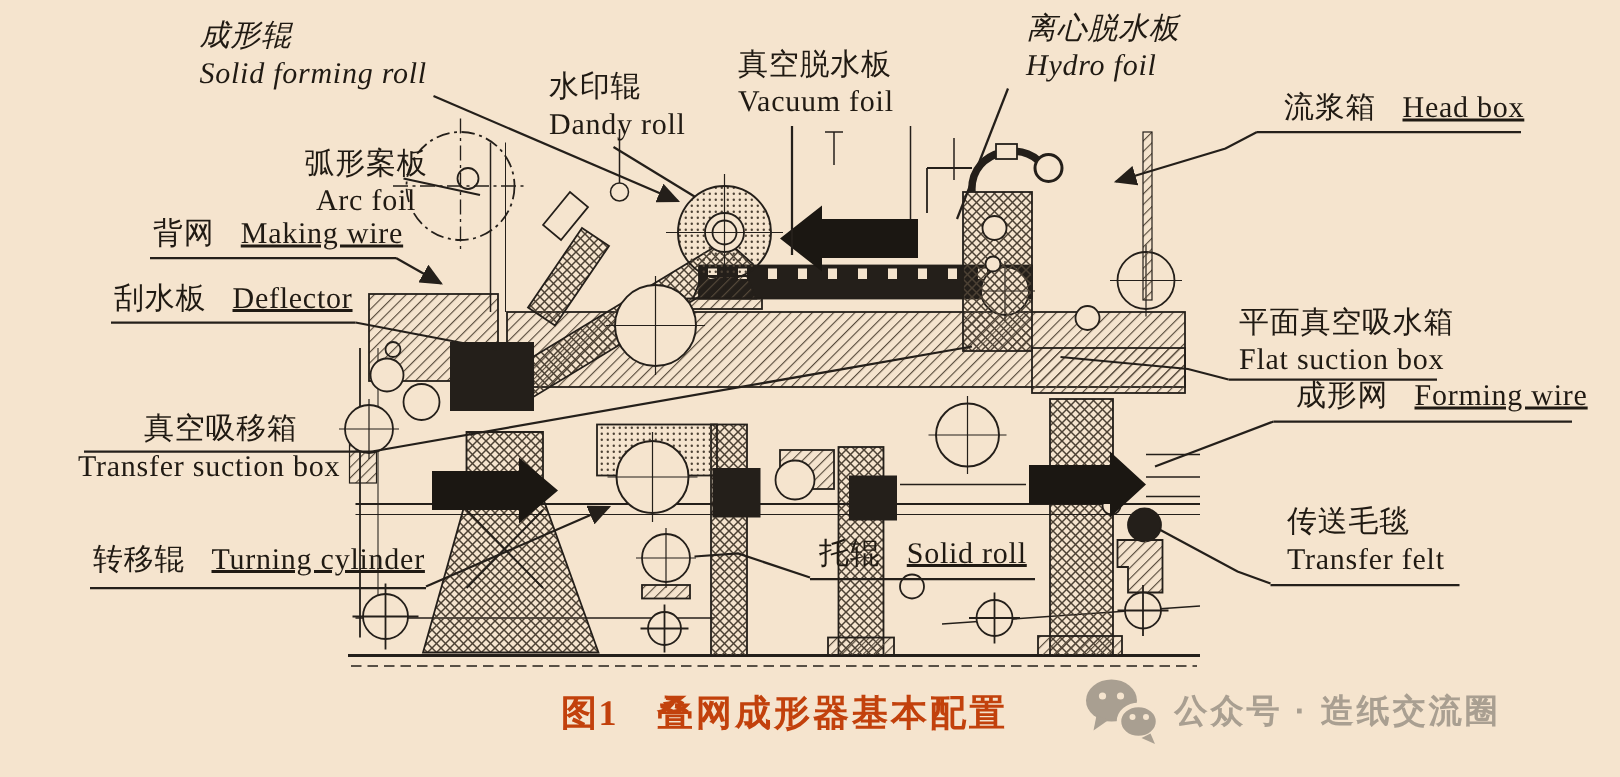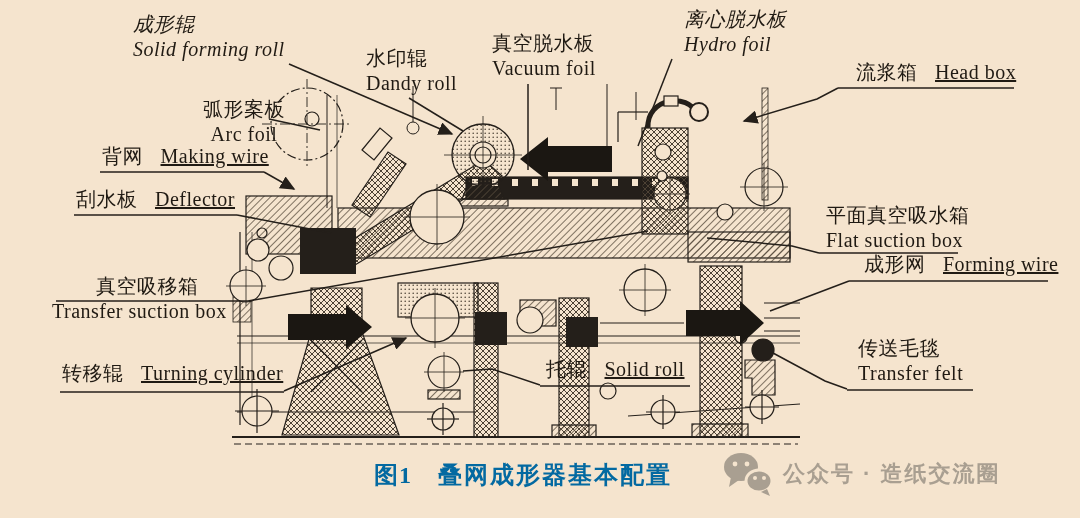--- a/index.html
+++ b/index.html
@@ -13,21 +13,21 @@
     position:absolute;font-size:20px;color:#201a13;line-height:25px;
     white-space:nowrap;letter-spacing:0.5px;
   }
   .lb.two span{display:block;}
   .lb.one span{display:inline-block;}
   .lb.one .en{margin-left:12px;text-decoration:underline;}
   .lb.center{text-align:center;}
   .lb .ind{padding-left:44px;}
   .caption{
     position:absolute;left:374px;top:459px;font-size:24px;font-weight:700;
-    color:#0369a1;letter-spacing:2px;white-space:nowrap;
+    color:#c2410c;letter-spacing:2px;white-space:nowrap;
   }
   .caption .pre{margin-right:26px;letter-spacing:1px;}
   .watermark{
     position:absolute;left:722px;top:451px;display:flex;align-items:center;gap:9px;
     color:#a99f91;font-family:"Liberation Sans","DejaVu Sans",sans-serif;
     font-size:22px;font-weight:600;letter-spacing:2px;white-space:nowrap;
   }
 </style>
 </head>
 <body>

